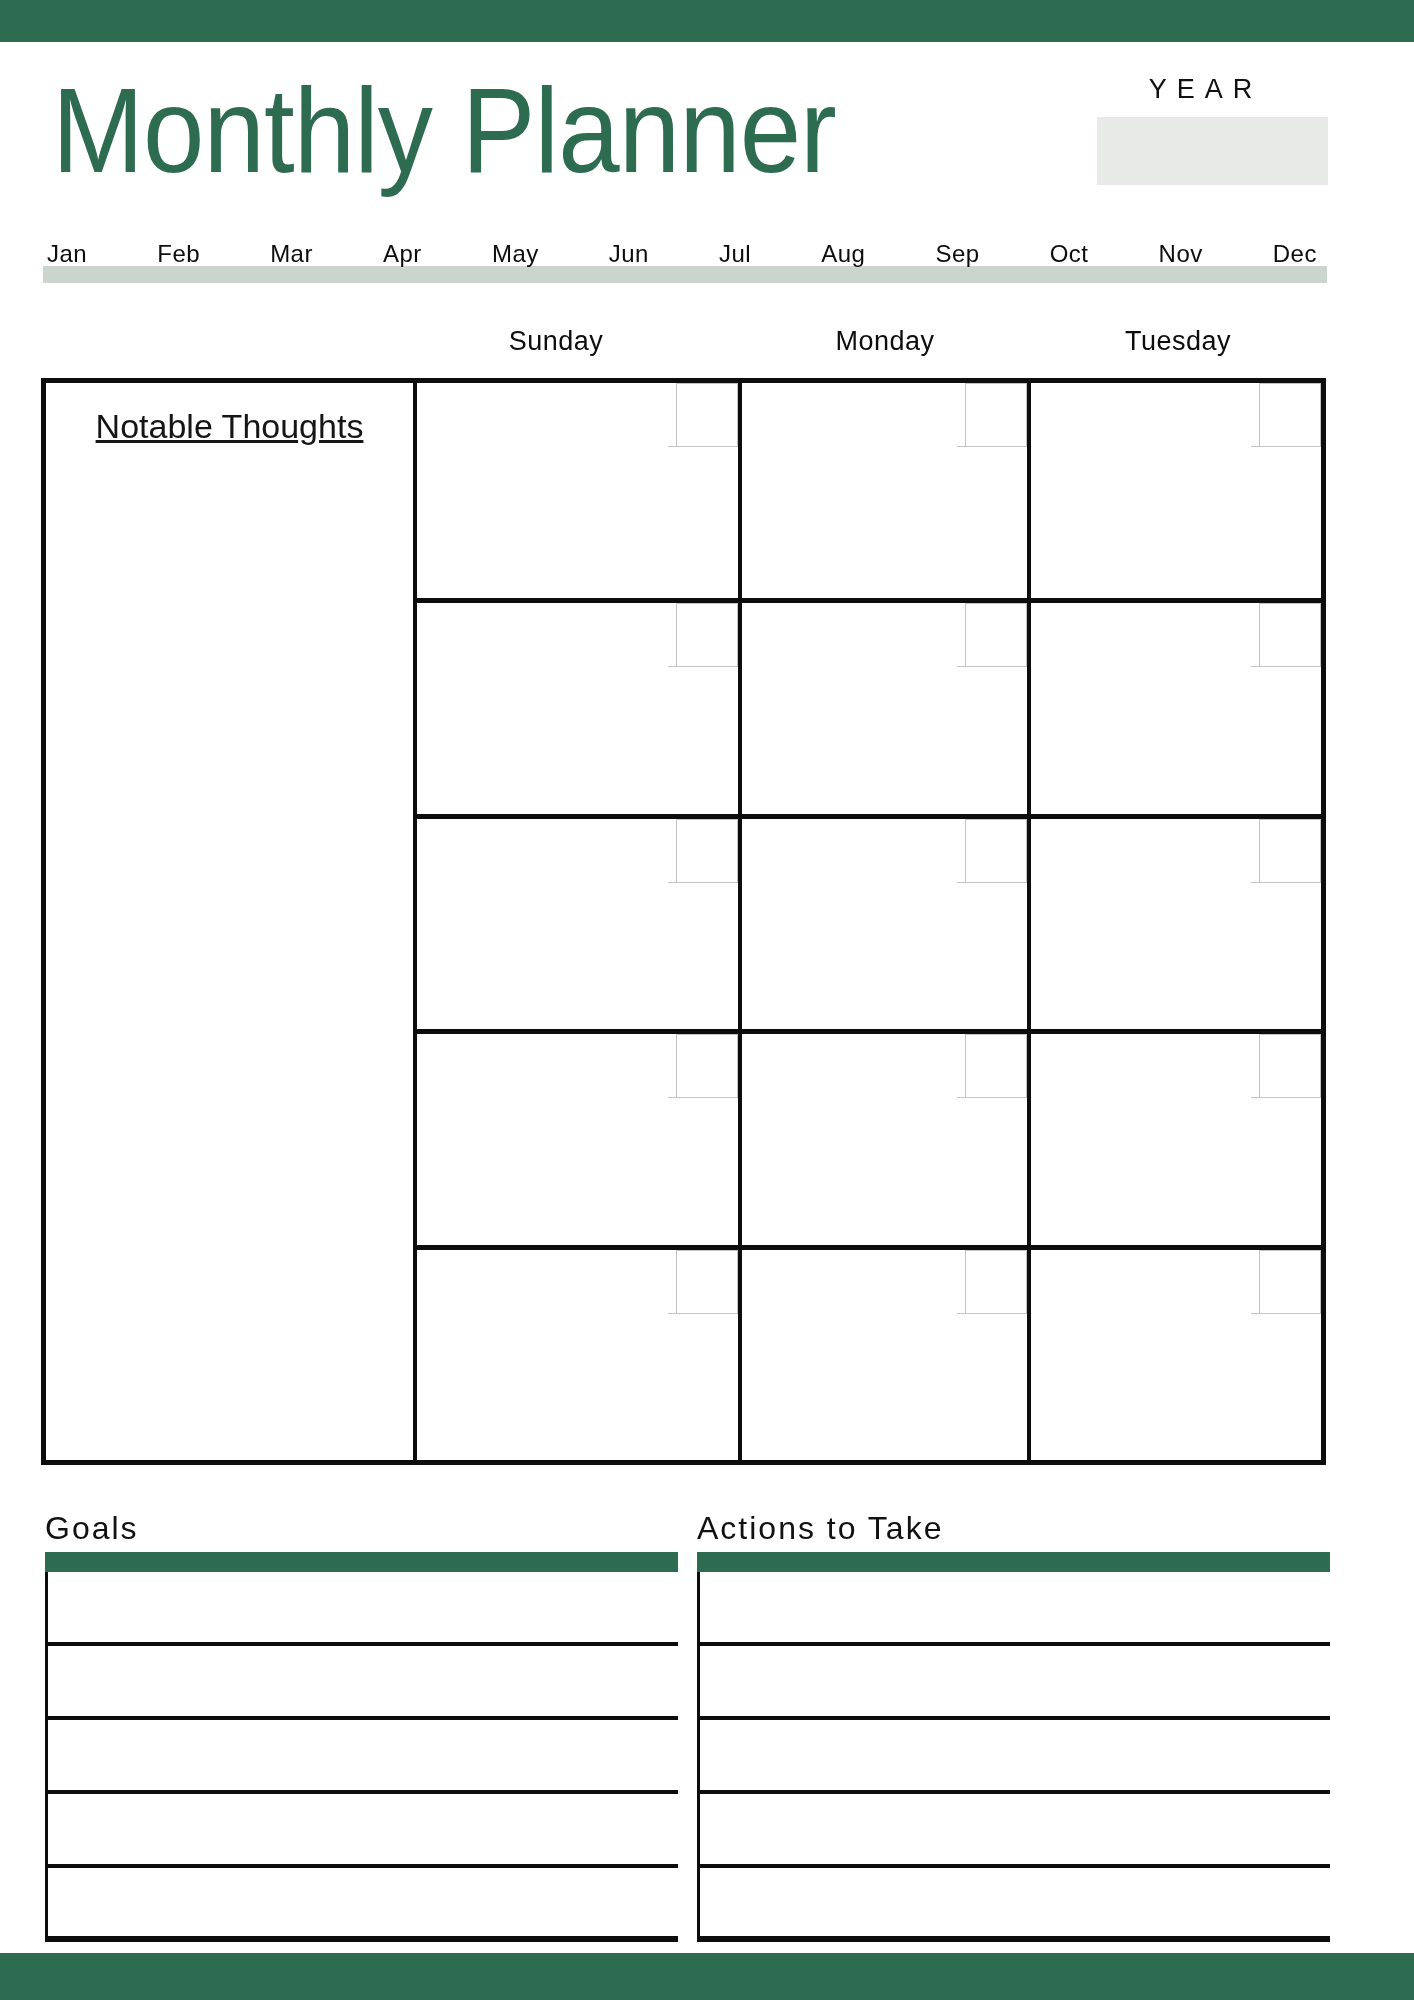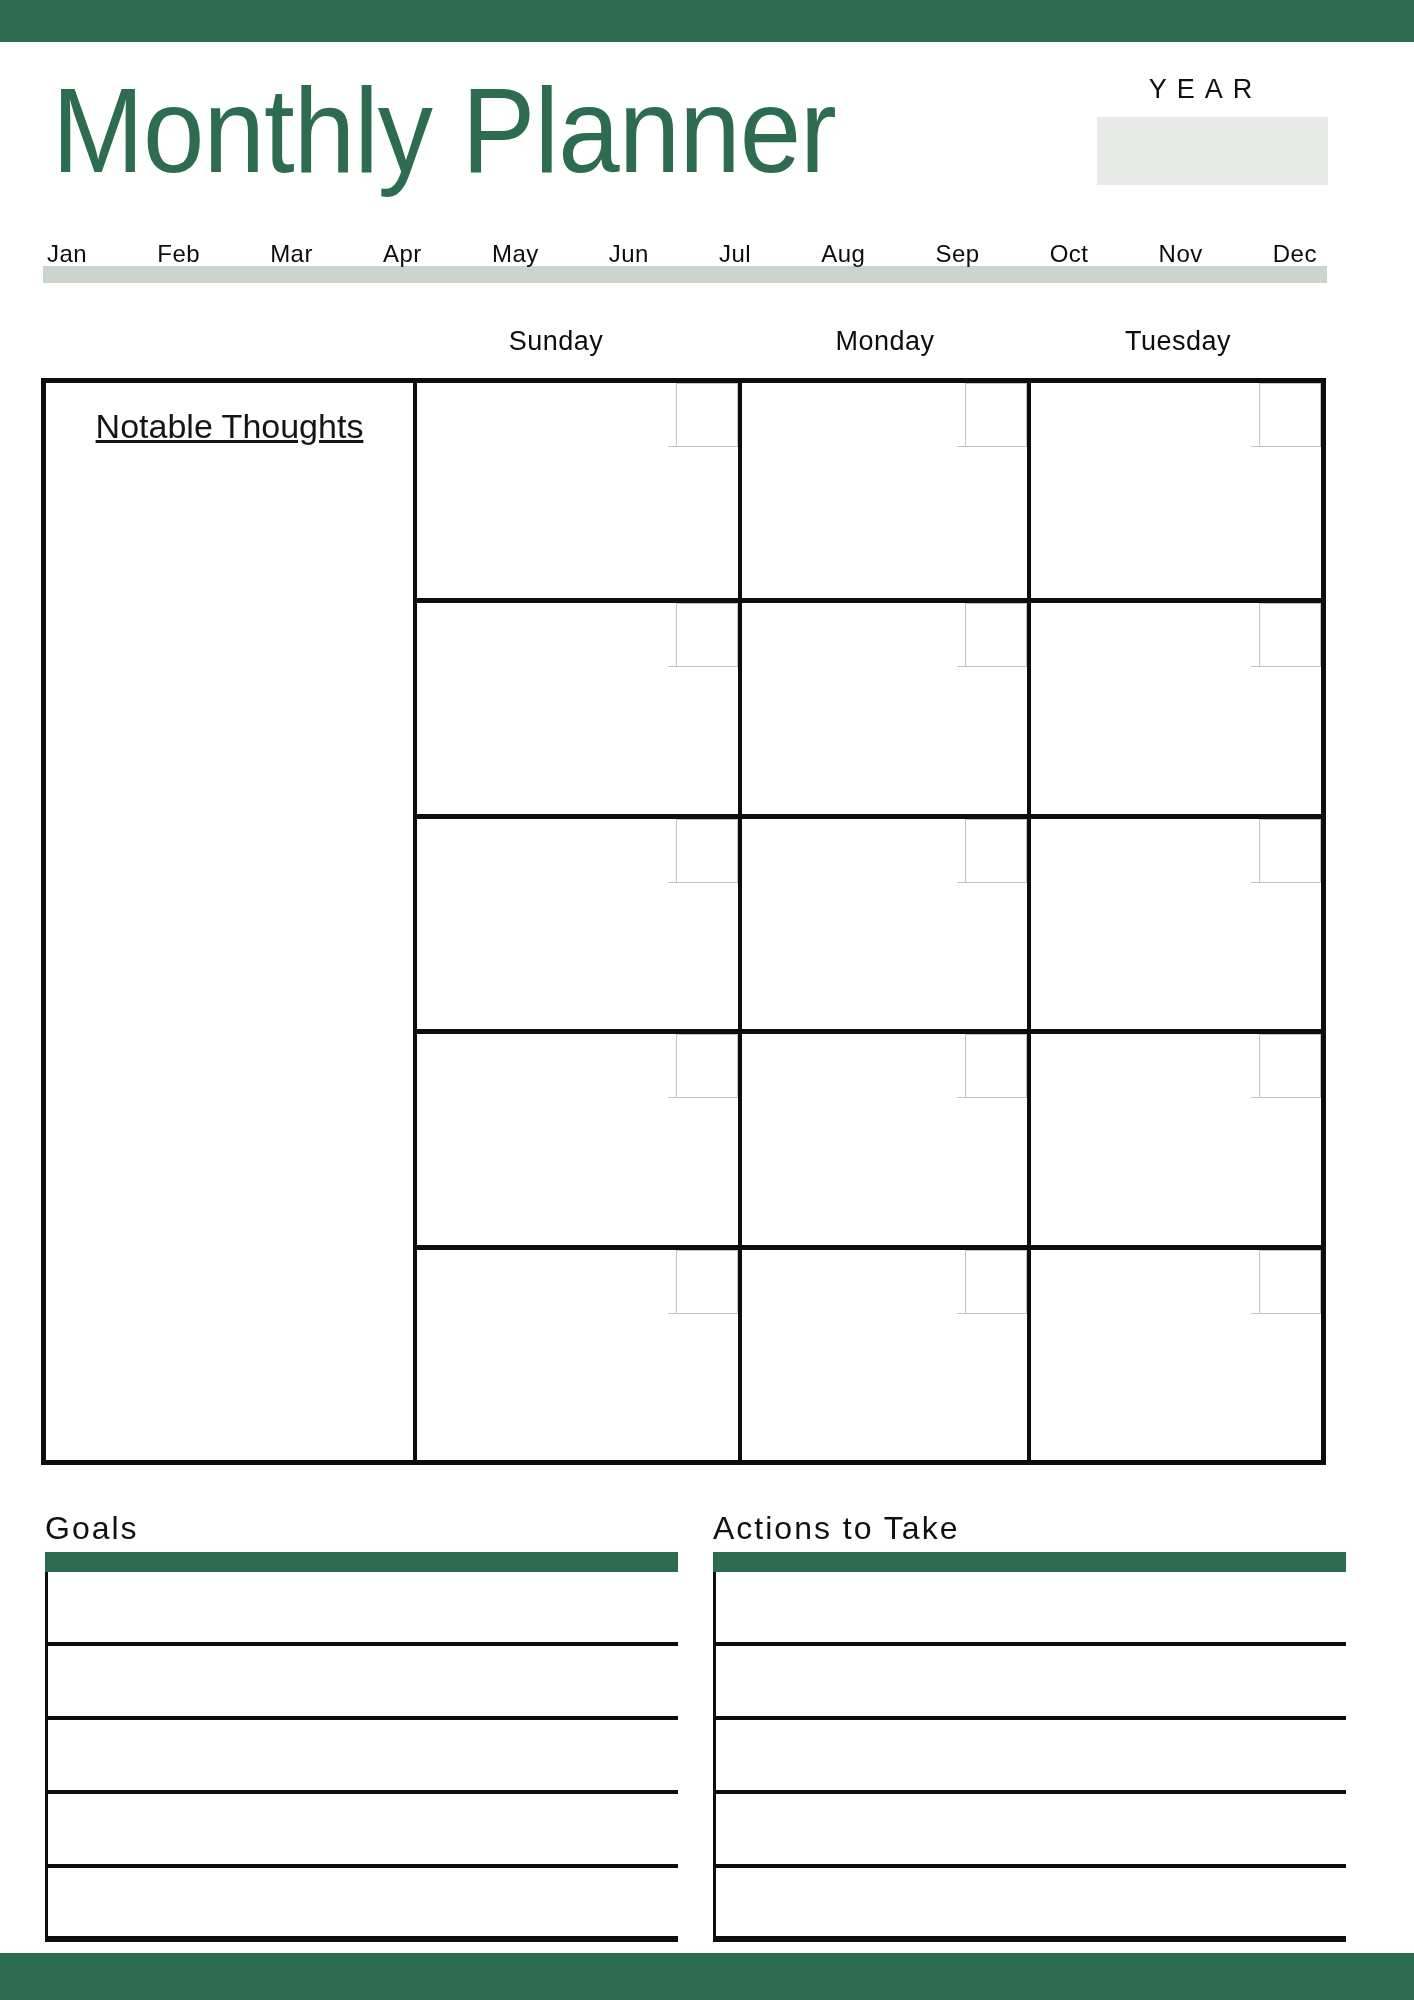--- a/index.html
+++ b/index.html
@@ -50,21 +50,21 @@
   .notes-line{display:block;font-size:34px;line-height:56px;color:#151515;text-decoration:underline;}
   .cell{position:relative;border-left:4px solid var(--ink);}
   
   .grid .cell:nth-child(n+5){border-top:5px solid var(--ink);}
   .date-box{position:absolute;top:0;right:0;width:62px;height:64px;border:1px solid var(--boxline);}
   .date-box::after{content:"";position:absolute;left:-9px;bottom:-1px;width:9px;height:1px;background:var(--boxline);}
 
   
   .list-section{position:absolute;top:1510px;width:633px;}
   .list-section.goals{left:45px;}
-  .list-section.actions{left:713px;}
+  .list-section.actions{left:697px;}
   .section-title{font-size:32px;line-height:36px;letter-spacing:2px;color:#111;}
   .section-bar{margin-top:6px;height:20px;background:var(--green);}
   .ruled{border-left:3px solid var(--ink);}
   .rule-row{height:74px;border-bottom:4px solid var(--ink);}
   .rule-row:last-child{border-bottom-width:6px;}
 </style>
 </head>
 <body>
 
 <div class="page">

